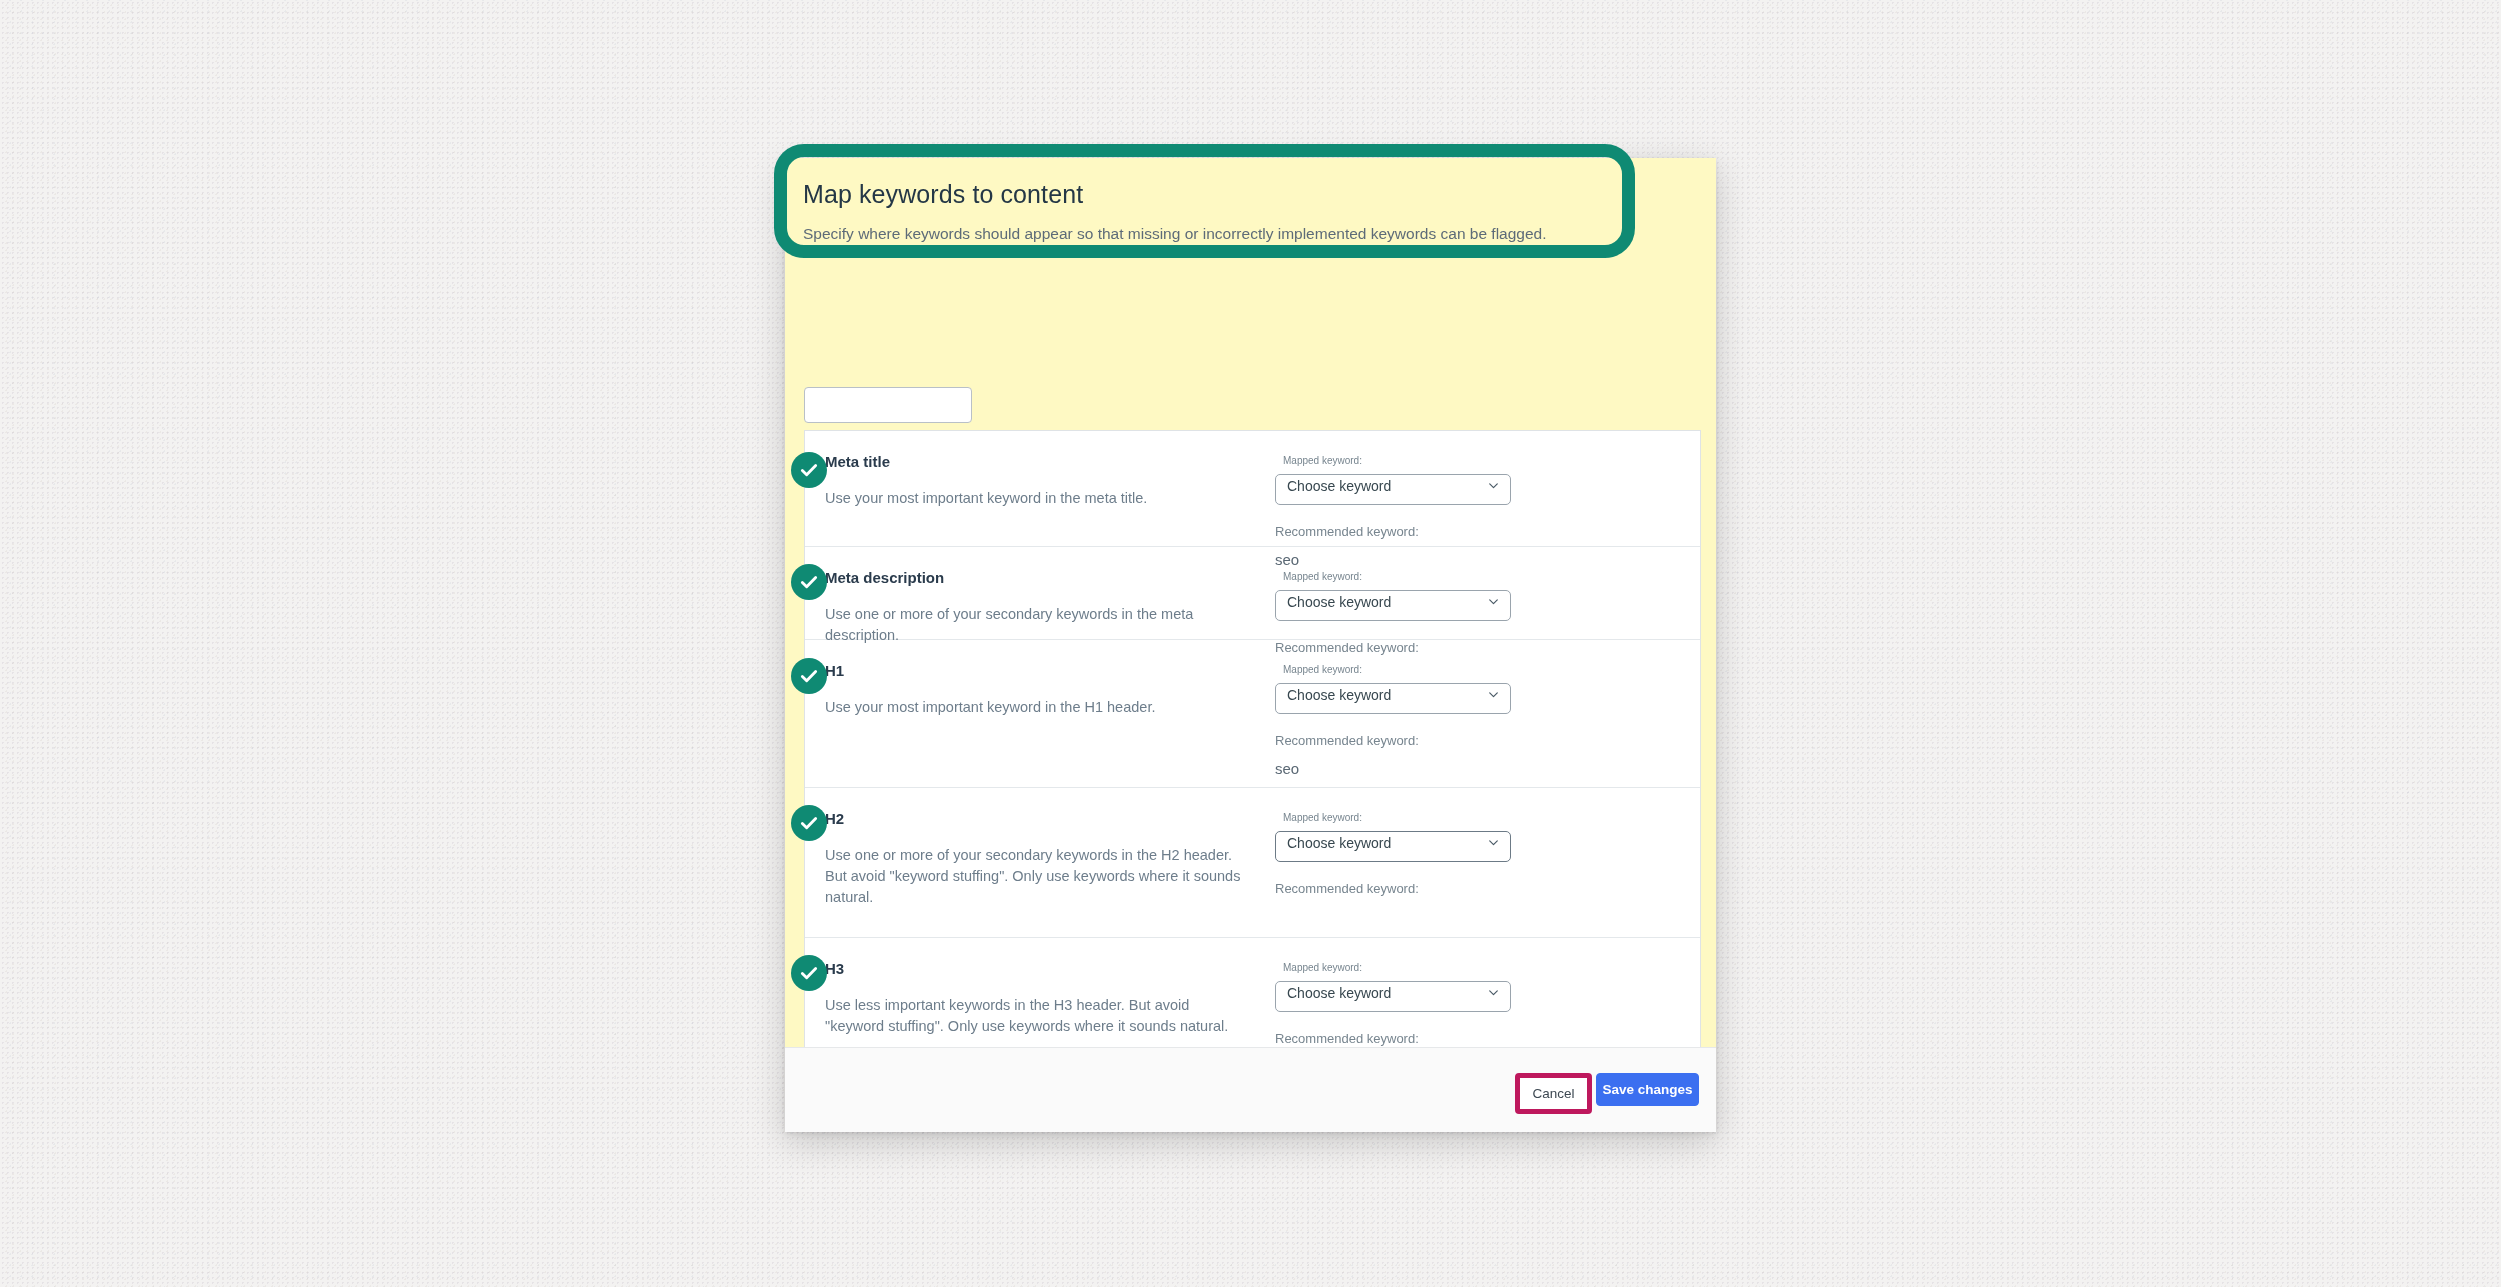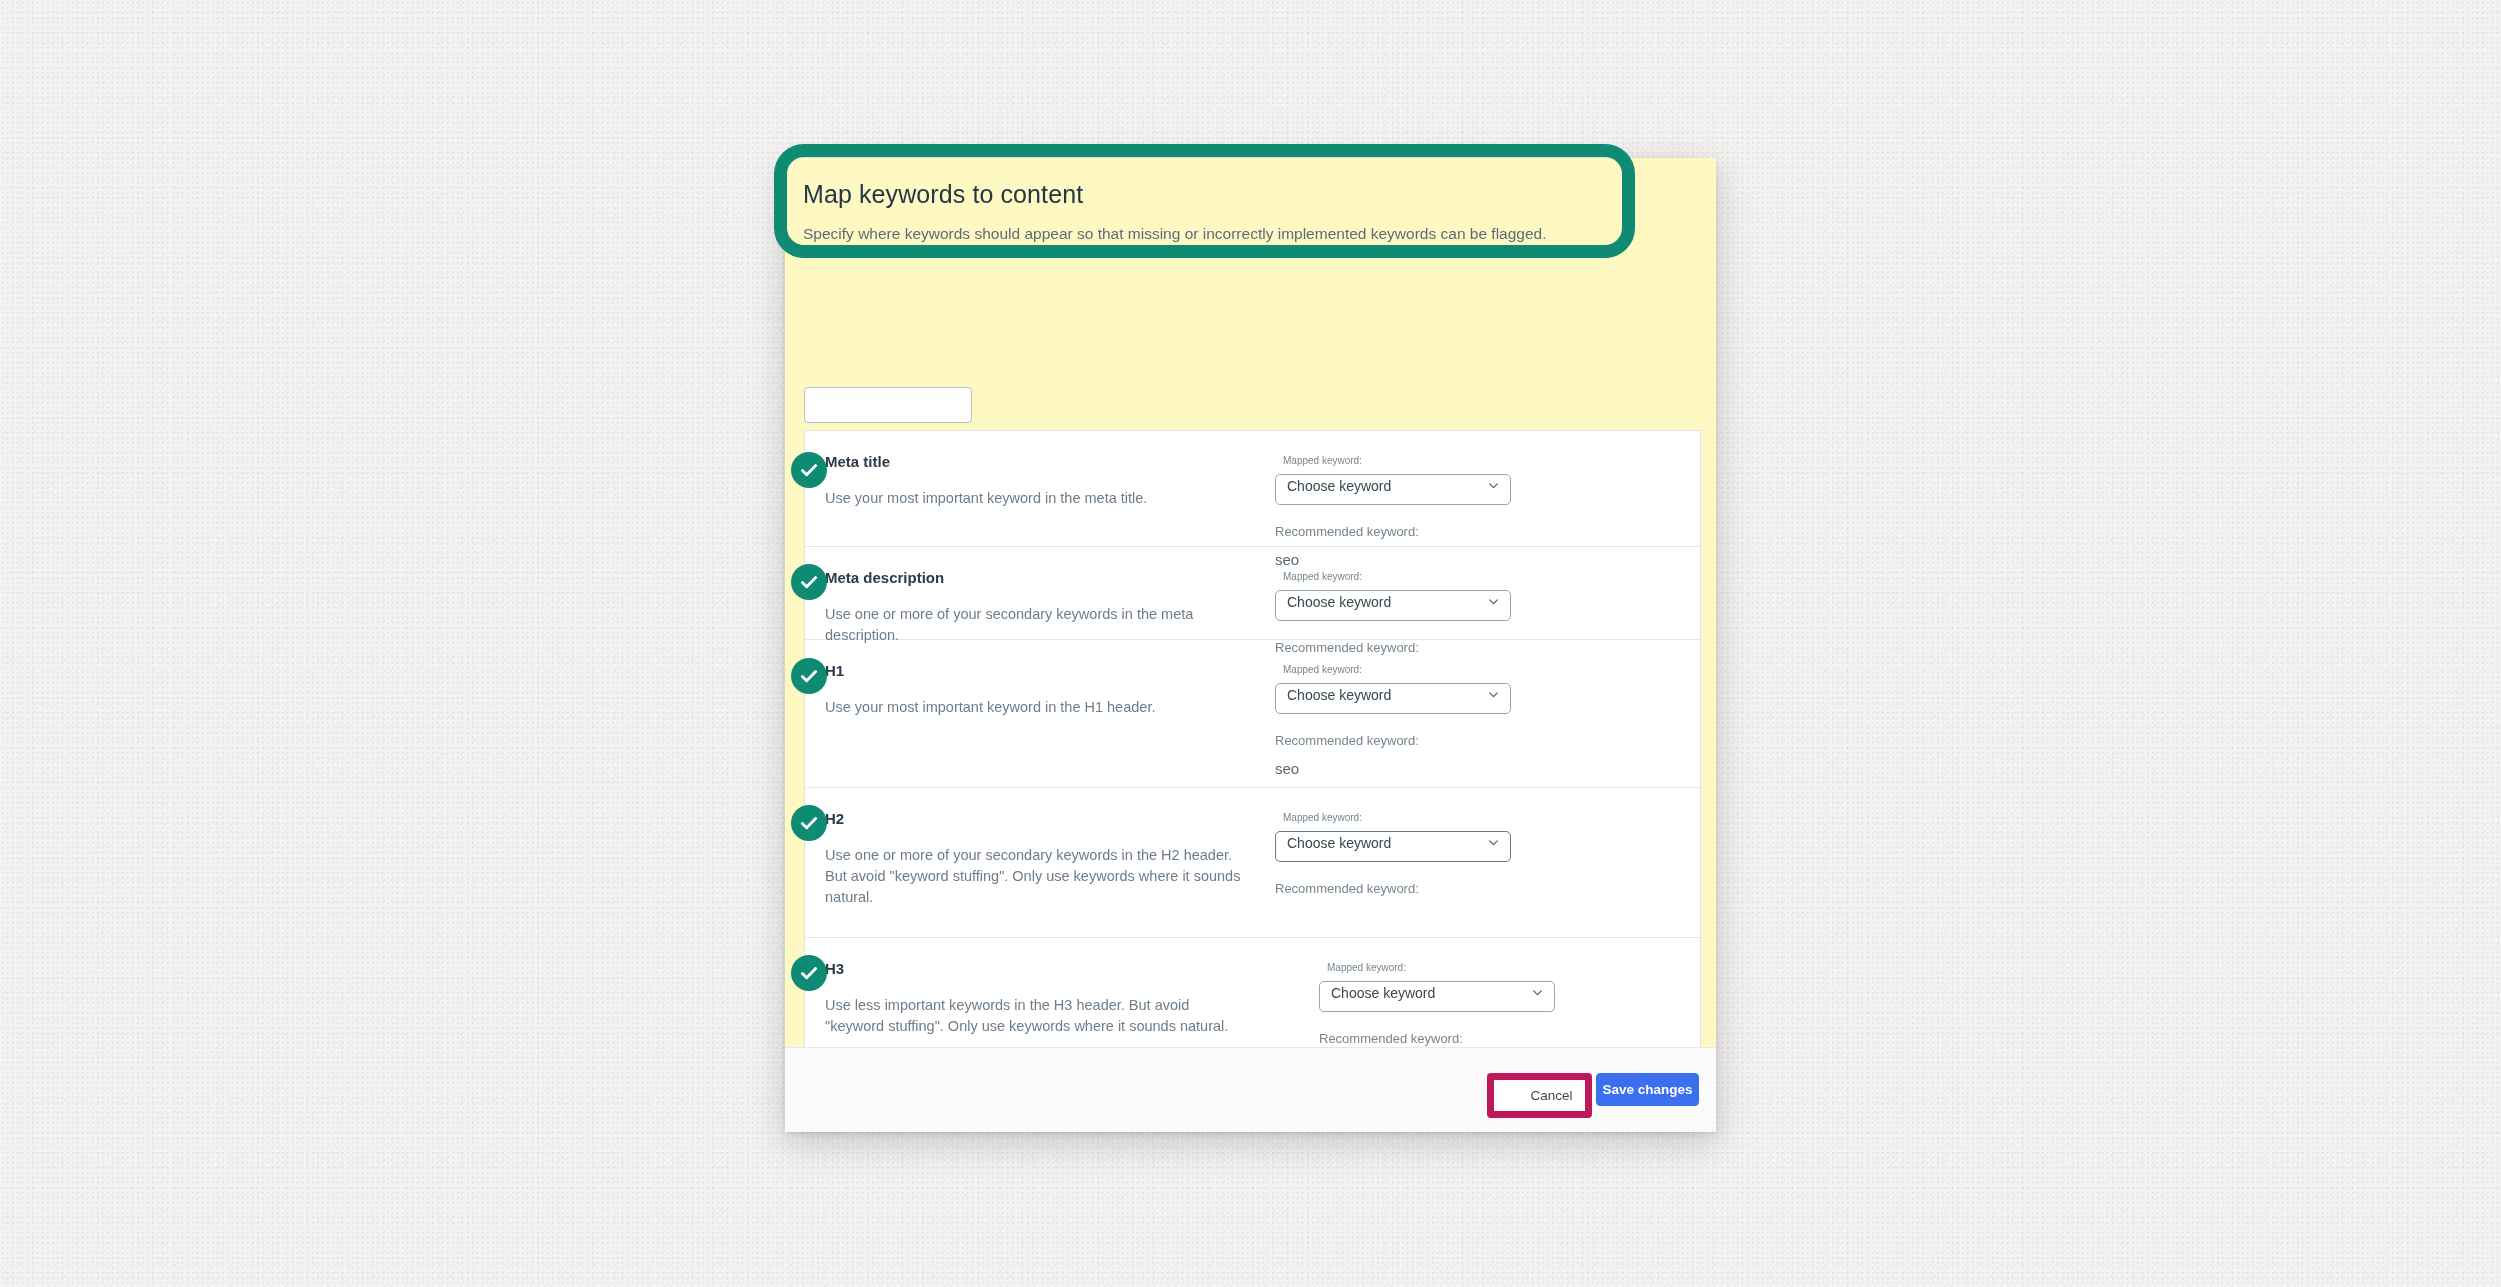--- a/index.html
+++ b/index.html
@@ -55,21 +55,21 @@
     width:897px;height:684px;
     border:1px solid #dfe3e6;background:#fff;
     box-sizing:border-box;
   }
   .row{
     position:relative;
     border-bottom:1px solid #e4e8eb;
     box-sizing:border-box;
     display:flex;
   }
-  .row:last-child{border-bottom:none;gap:44px;}
+  .row:last-child{border-bottom:none;}
   .row-left{
     width:470px;padding:22px 20px 18px 20px;box-sizing:border-box;
   }
   .row-title{
     font-size:15px;font-weight:bold;color:#2a3b4c;margin:0 0 17px 0;
     line-height:1.2;
   }
   .row-desc{
     font-size:14.5px;color:#6d7d8b;line-height:1.45;margin:0;
     max-width:420px;
@@ -108,25 +108,24 @@
   .check-badge svg{width:20px;height:20px;display:block;}
 
   
   #modal-footer{
     position:absolute;left:0;bottom:0;width:931px;height:84px;
     background:#fafafa;border-top:1px solid #e6e8ea;
   }
   #btn-cancel{
     position:absolute;right:124px;top:25px;
     width:67px;height:31px;
-    background:#fff;border:7px solid #be185d;border-radius:4px;
+    background:#fff;border:5px solid #be185d;border-radius:4px;
     font-size:13.5px;color:#3d4852;
     display:flex;align-items:center;justify-content:center;
     cursor:pointer;
-    padding-left:24px;
   }
   #btn-save{
     position:absolute;right:17px;top:25px;
     width:101px;height:31px;
     background:#3b6ff0;border:1px solid #3b6ff0;border-radius:4px;
     font-size:13.5px;color:#fff;font-weight:bold;
     display:flex;align-items:center;justify-content:center;
     cursor:pointer;
   }
 

